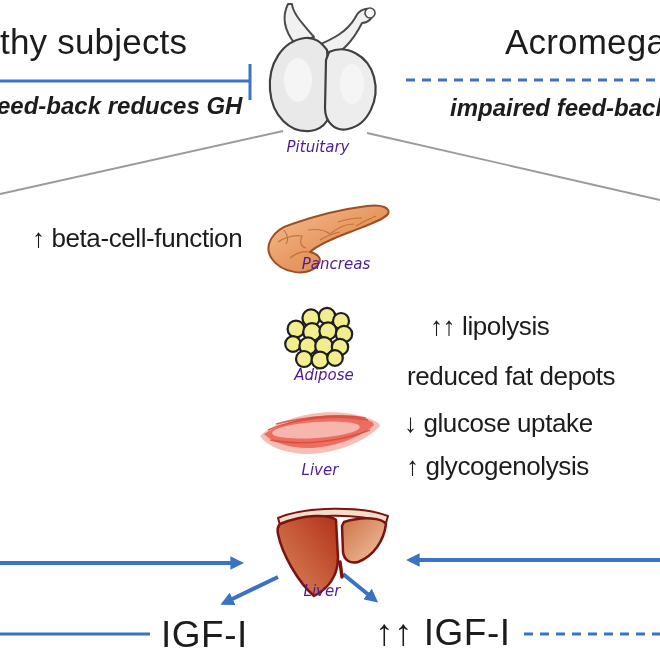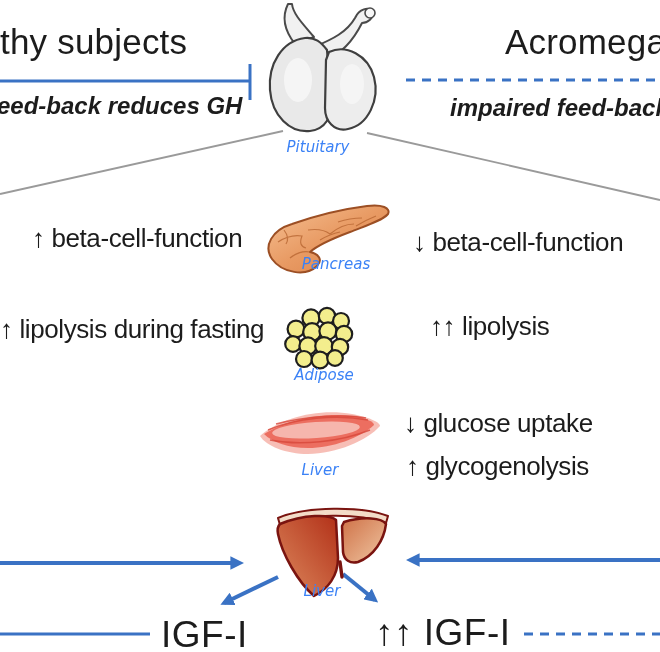--- a/index.html
+++ b/index.html
@@ -7,21 +7,21 @@
     position:relative;width:660px;height:652px;background:#ffffff;
     overflow:hidden;font-family:"Liberation Sans",sans-serif;color:#1c1c1c;
   }
   .abs{position:absolute;}
   .txt{white-space:nowrap;color:#1c1c1c;}
   .title{font-size:35px;letter-spacing:0.2px;}
   .note{font-size:24px;font-style:italic;font-weight:600;font-family:"Liberation Sans",sans-serif;}
   .effect{font-size:26px;letter-spacing:-0.4px;}
   .organ-label{
     width:120px;text-align:center;font-style:italic;font-size:15px;
-    font-family:"DejaVu Sans",sans-serif;color:#3b82f6;
+    font-family:"DejaVu Sans",sans-serif;color:#4c1d95;
   }
   .igf{font-size:37px;letter-spacing:0.5px;}
   svg{display:block;}
 </style>
 </head>
 <body>
 
 <div id="canvas">
 
   <svg class="abs" style="left:0;top:0;z-index:0;" width="660" height="652" viewBox="0 0 660 652">
@@ -82,23 +82,21 @@
       <path d="M30,58 q10,-8 20,-6"></path>
       <path d="M48,30 q14,-2 22,4 q12,-10 24,-10"></path>
       <path d="M78,22 q12,-4 24,-4"></path>
       <path d="M96,26 q10,-6 20,-10"></path>
       <path d="M24,30 q6,8 2,14"></path>
       <path d="M60,40 q10,-6 20,-8"></path>
     </g>
   </svg>
   <div class="abs organ-label" style="left:276px;top:255px;z-index:2;">Pancreas</div>
 
-  <div class="abs txt effect" style="left:413px;top:227px;z-index:2;">↓ beta-cell-function</div>
 
-  <div class="abs txt effect" style="left:0px;top:314px;z-index:2;">↑ lipolysis during fasting</div>
 
   <svg class="abs" style="left:284px;top:306px;z-index:1;" width="76" height="66" viewBox="0 0 76 66">
     <g fill="#f3ee8d" stroke="#1e1e1e" stroke-width="2.2" stroke-linejoin="round">
       <circle cx="27" cy="12" r="8.6"></circle>
       <circle cx="43" cy="10" r="8.2"></circle>
       <circle cx="57" cy="15" r="8.0"></circle>
       <circle cx="12" cy="23" r="8.4"></circle>
       <circle cx="28" cy="26" r="8.8"></circle>
       <circle cx="44" cy="25" r="8.6"></circle>
       <circle cx="60" cy="28" r="8.2"></circle>
@@ -107,20 +105,21 @@
       <circle cx="40" cy="40" r="8.8"></circle>
       <circle cx="56" cy="41" r="8.2"></circle>
       <circle cx="20" cy="53" r="8.0"></circle>
       <circle cx="36" cy="54" r="8.4"></circle>
       <circle cx="51" cy="52" r="7.8"></circle>
     </g>
   </svg>
   <div class="abs txt effect" style="left:430px;top:311px;z-index:2;">↑↑ lipolysis</div>
 
   <div class="abs organ-label" style="left:264px;top:366px;z-index:2;">Adipose</div>
+  <div class="abs txt effect" style="left:407px;top:361px;z-index:2;">reduced fat depots</div>
 
   <svg class="abs" style="left:256px;top:400px;z-index:1;" width="130" height="64" viewBox="0 0 130 64">
     <path d="M4,36 C24,18 62,8 96,14 C112,17 124,22 124,26 C112,40 80,54 52,54 C30,54 10,46 4,36 Z" fill="#f0887a" opacity="0.55"></path>
     <path d="M8,34 C30,20 66,12 98,16 C110,18 118,22 118,25 C104,38 76,48 52,48 C32,48 16,42 8,34 Z" fill="#e85a4b" opacity="0.8"></path>
     <ellipse cx="60" cy="30" rx="44" ry="8" fill="#f8c3bb" opacity="0.85" transform="rotate(-4 60 30)"></ellipse>
     <g stroke="#d8473a" stroke-width="1.4" fill="none" opacity="0.8">
       <path d="M12,30 C40,18 80,14 112,20"></path>
       <path d="M14,40 C44,46 84,42 114,30"></path>
       <path d="M20,24 C50,16 90,14 110,18"></path>
     </g>

